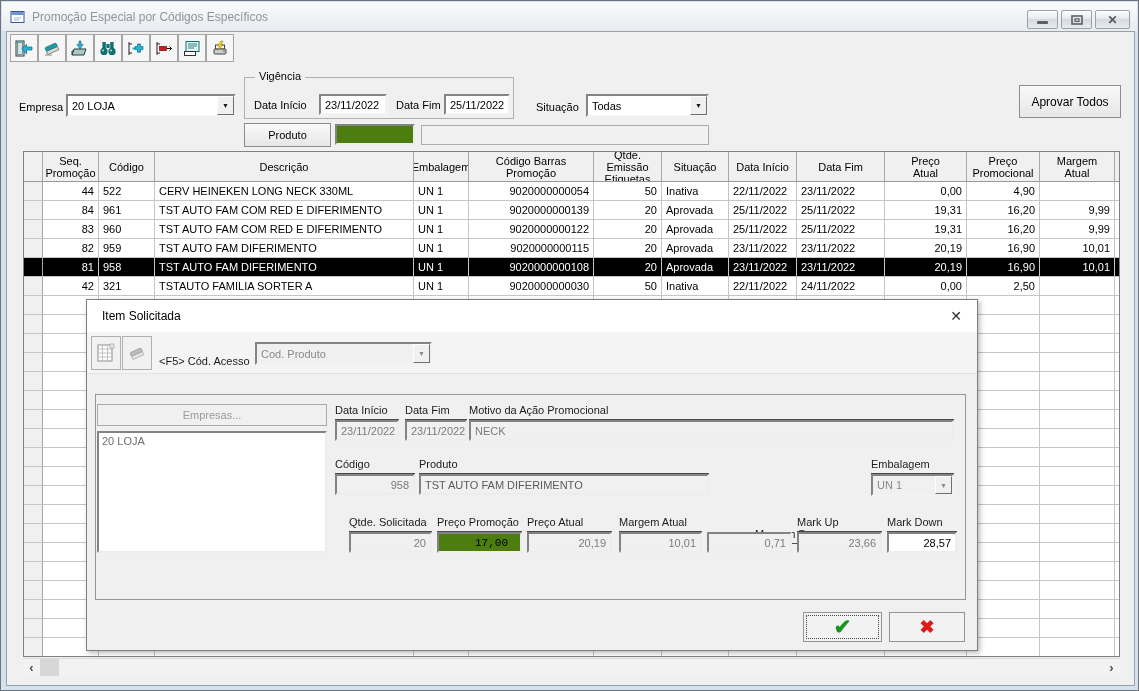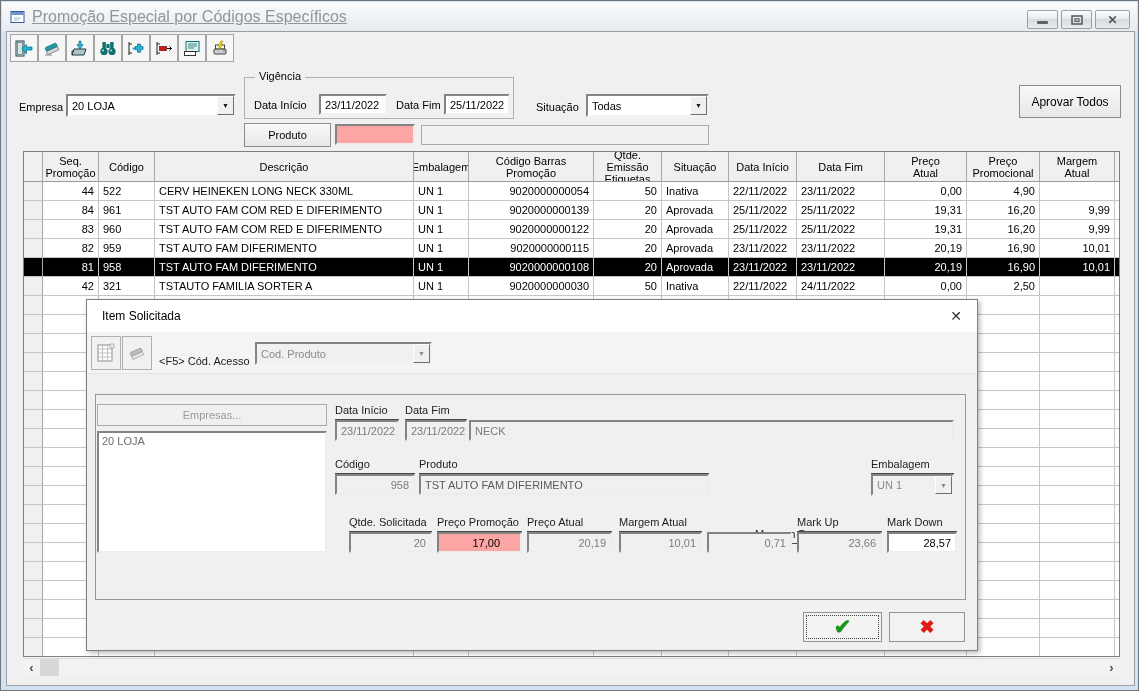--- a/index.html
+++ b/index.html
@@ -4,21 +4,21 @@
 <style>
   * { box-sizing: border-box; margin:0; padding:0; }
   html,body { width:1139px; height:691px; background:#fff; }
   body { font-family:"Liberation Sans", sans-serif; font-size:11px; color:#000; }
 
   .window { position:relative; width:1139px; height:691px;
     border:1px solid #70747c; background:#d3e2f1; overflow:hidden; }
   .titlebar { position:absolute; left:1px; top:1px; right:1px; height:29px;
     background:linear-gradient(#fafbfc,#e7ebef); display:flex; align-items:center; }
   .title-icon { width:16px; height:16px; margin:0 6px 0 8px; }
-  .title-text { color:#8f959b; font-size:16px;text-decoration:underline; }
+  .title-text { color:#8f959b; font-size:12px; }
   .winctl { position:absolute; top:9px; height:19px; width:31px; border:1px solid #99a0a8;
     border-radius:2px; background:linear-gradient(#fdfdfe,#e8ebee 45%,#d6dade 50%,#e9ecef);
     display:flex; align-items:center; justify-content:center; }
   .winctl.close { width:35px; }
   .minbar { width:11px; height:3px; background:#5c6166; border-radius:1px; margin-top:6px;}
   .closex { color:#53585d; font-size:12px; font-weight:bold; line-height:1; }
 
   .client { position:absolute; left:5px; top:30px; width:1129px; height:655px;
     background:#f0f0f0; border:1px solid #98a0a8; }
 
@@ -75,21 +75,21 @@
     border-bottom:1px solid #e3e3e3; }
   .dbtn { position:absolute; top:36px; width:30px; height:34px; background:#f1f1f1;
     border:1px solid #b0b0b0; display:flex; align-items:center; justify-content:center; }
   .dframe { position:absolute; left:8px; top:94px; width:871px; height:206px; border:1px solid #979797; }
   .ulabel { position:absolute; font-size:11px; color:#1c1c1c; border-bottom:1px solid #4a4a4a;
     height:16px; white-space:nowrap; overflow:hidden; }
   .dfield { position:absolute; height:21px; display:flex; align-items:center; padding:0 4px;
     border:2px solid; border-color:#838383 #ededed #ededed #838383; font-size:11px; }
   .dfield.num { justify-content:flex-end; }
   input.dinput { position:absolute; height:21px; border:2px solid; border-color:#838383 #ededed #ededed #838383;
-    font-family:Liberation Sans, sans-serif; font-size:11px; text-align:right; padding:0 20px; background:#fca5a5; outline:none;}
+    font-family:Liberation Mono, monospace; font-size:11px; text-align:right; padding:0 12px; background:#4d7c0f; outline:none;}
   .elist { position:absolute; left:10px; top:131px; width:230px; height:122px; background:#fff;
     border:2px solid; border-color:#838383 #ededed #ededed #838383; padding:2px 3px; color:#6e6e6e; }
   .ebtn { position:absolute; left:10px; top:104px; width:230px; height:22px; border:1px solid #ababab;
     background:#f0f0f0; color:#9a9a9a; display:flex; align-items:center; justify-content:center; }
   .okbtn { position:absolute; top:312px; height:30px; background:#f2f2f2; border:1px solid #949494;
     display:flex; align-items:center; justify-content:center; }
   .okbtn.focus::after { content:""; position:absolute; inset:2px; border:1px dotted #444; }
   .chk { color:#18951c; font-size:21px; font-weight:bold; }
   .crs { color:#df1a1a; font-size:18px; font-weight:bold; }
 </style>
@@ -676,20 +676,21 @@
 
     <div class="ebtn">Empresas...</div>
     <div class="elist" id="empresas-list">
         <div>20 LOJA</div>
       </div>
 
     <span class="ulabel" style="left:248px; top:104px; width:64px;">Data Início</span>
     <div class="dfield dis" style="left:248px; top:120px; width:64px;">23/11/2022</div>
     <span class="ulabel" style="left:318px; top:104px; width:62px;">Data Fim</span>
     <div class="dfield dis" style="left:318px; top:120px; width:62px;">23/11/2022</div>
+    <span class="ulabel" style="left:382px; top:104px; width:485px;">Motivo da Ação Promocional</span>
     <div class="dfield dis" style="left:382px; top:120px; width:485px;">NECK</div>
 
     <span class="ulabel" style="left:248px; top:158px; width:80px;">Código</span>
     <div class="dfield dis num" style="left:248px; top:174px; width:80px;">958</div>
     <span class="ulabel" style="left:332px; top:158px; width:290px;">Produto</span>
     <div class="dfield dis" style="left:332px; top:174px; width:290px; color:#5a5a5a;">TST AUTO FAM DIFERIMENTO</div>
     <span class="ulabel" style="left:784px; top:158px; width:83px;">Embalagem</span>
     <div class="combo dis2" style="left:784px; top:174px; width:83px; height:22px;">
       <span class="val">UN 1</span>
       <span class="cbtn">▼</span>

